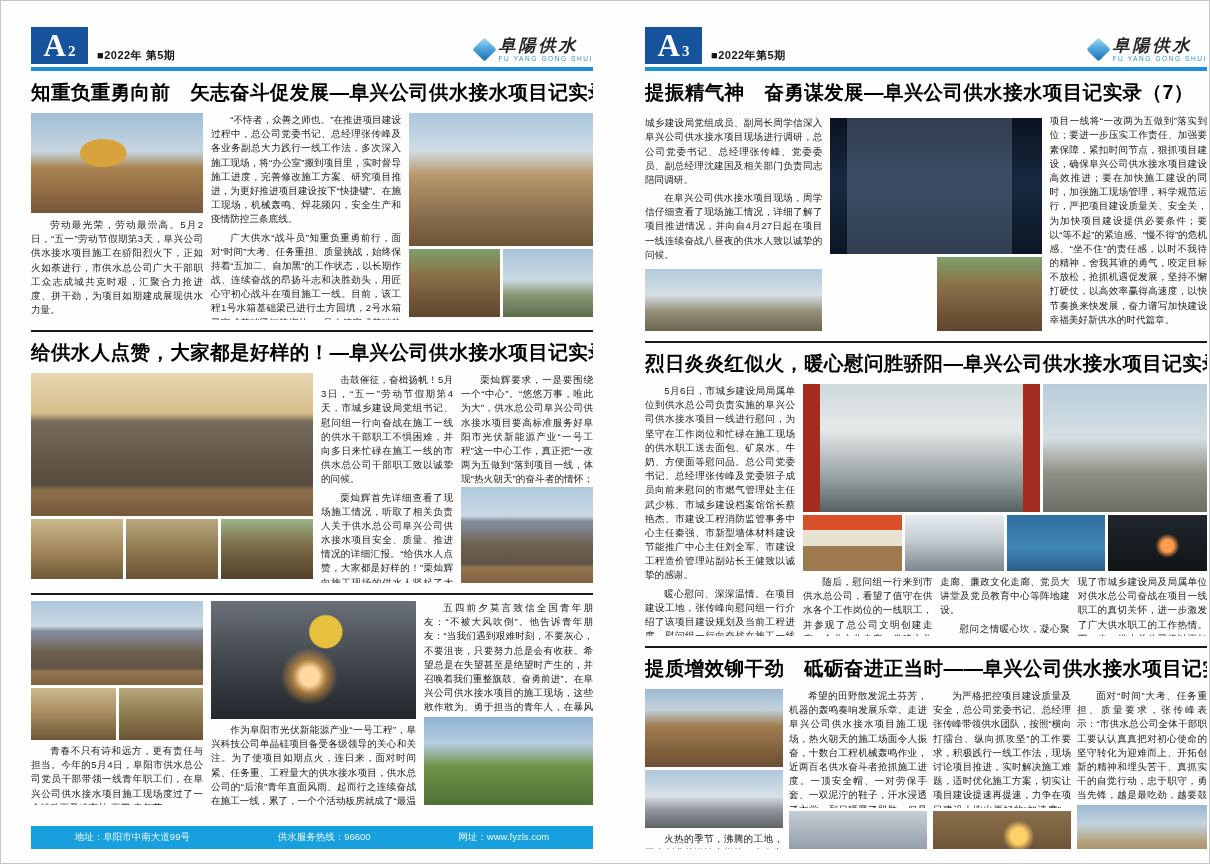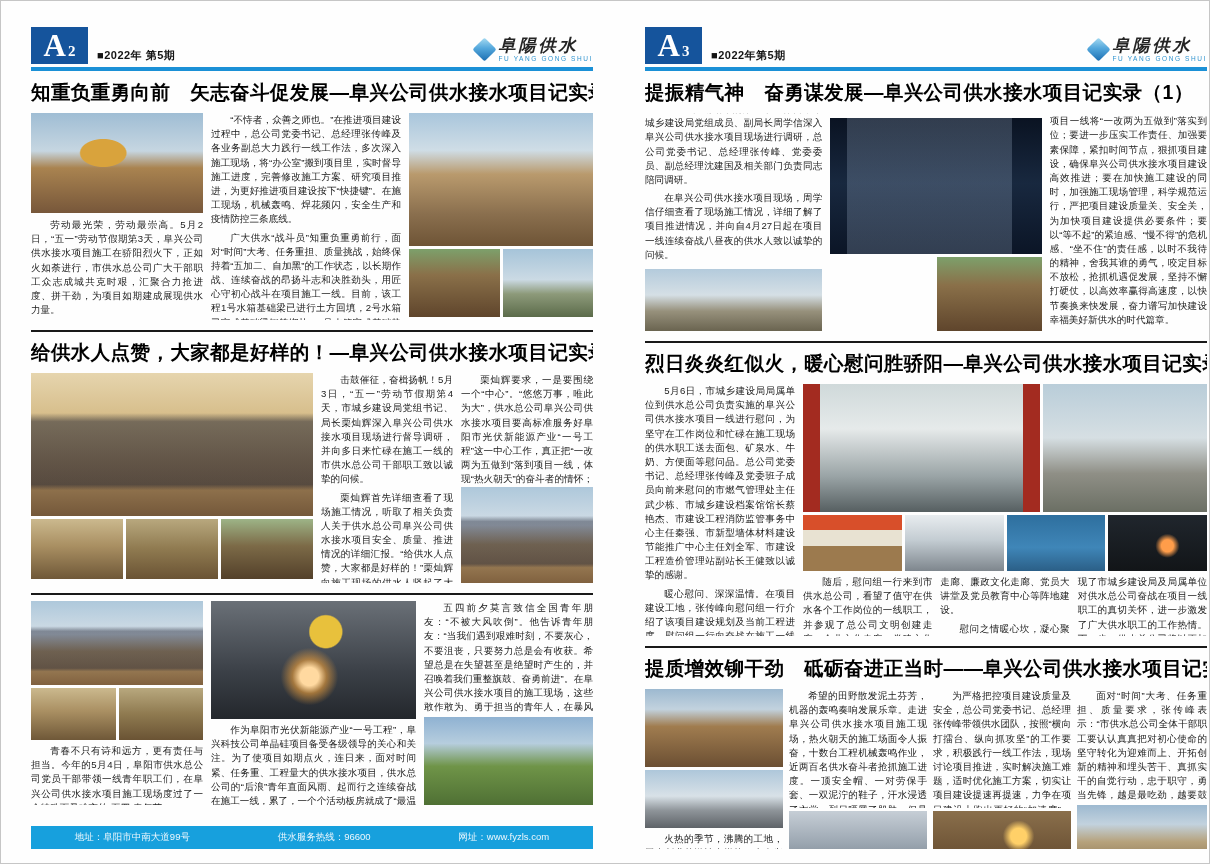--- a/index.html
+++ b/index.html
@@ -114,21 +114,21 @@
       <div class="cols" style="height:210px;">
         <div class="col" style="width:282px;">
           <div class="ph g-leaders" style="height:143px;"></div>
           <div class="ph-row">
             <div class="ph g-rest" style="height:60px;"></div>
             <div class="ph g-rebarmat" style="height:60px;"></div>
             <div class="ph g-pipeline" style="height:60px;"></div>
           </div>
         </div>
         <div class="col" style="width:132px;">
-          <p class="bt">击鼓催征，奋楫扬帆！5月3日，“五一”劳动节假期第4天，市城乡建设局党组书记、局长栗灿辉深入阜兴公司供水接水项目现场进行督导调研，并向多日来忙碌在施工一线的市供水总公司干部职工致以诚挚的问候。</p>
+          <p class="bt">击鼓催征，奋楫扬帆！5月3日，“五一”劳动节假期第4天，市城乡建设局党组书记、慰问组一行向奋战在施工一线的供水干部职工不惧困难，并向多日来忙碌在施工一线的市供水总公司干部职工致以诚挚的问候。</p>
           <p class="bt">栗灿辉首先详细查看了现场施工情况，听取了相关负责人关于供水总公司阜兴公司供水接水项目安全、质量、推进情况的详细汇报。“给供水人点赞，大家都是好样的！”栗灿辉向施工现场的供水人竖起了大拇指。施工现场，广大供水“排头兵”有条不紊地“排兵布阵”，确保各道工序均严格按照计划进行。他们牺牲了陪伴家人的时间，伴随着焊接声、切割声、机器的轰鸣声，在项目现场上往来穿梭，在管网铺设的深坑里挥洒汗水，全力以赴抓生产、争分夺秒抢工期。</p>
         </div>
         <div class="col" style="width:132px;">
           <div style="flex:1;overflow:hidden;">
             <p class="bt">栗灿辉要求，一是要围绕一个“中心”。“悠悠万事，唯此为大”，供水总公司阜兴公司供水接水项目要高标准服务好阜阳市光伏新能源产业“一号工程”这一中心工作，真正把“一改两为五做到”落到项目一线，体现“热火朝天”的奋斗者的情怀；二要做到一个“暖心”。进一步加强组织协调，在保证工程进度的同时，严格守好技术质量、安全生产和疫情防控三条底线，确保严守规矩“不逾线”；三是要体现一个“尽心”。要尽心竭力的推进供水接水项目，让来阜投资的企业家看到阜阳干部的执行力、创造力、凝聚力、战斗力，展示供水干部职工干事创业的“精气神”。</p>
 
           </div>
           <div class="ph g-visit" style="height:96px;margin-top:3px;"></div>
         </div>
       </div>
@@ -178,21 +178,21 @@
         <span class="logo-diamond"></span>
         <span class="logo-text">
           <span class="logo-cn">阜陽供水</span>
           <span class="logo-en">FU YANG GONG SHUI</span>
         </span>
       </div>
     </div>
     <div class="blue-rule"></div>
 
     <div class="article">
-      <div class="headline">提振精气神　奋勇谋发展—阜兴公司供水接水项目记实录（1）</div>
+      <div class="headline">提振精气神　奋勇谋发展—阜兴公司供水接水项目记实录（7）</div>
       <div class="cols" style="height:218px;align-items:flex-end;">
         <div class="col" style="width:178px;">
           <div style="flex:1;overflow:hidden;">
             <p class="bt">撸起袖子加油干，凝心聚力再出发。“五一”假期结束的第一个工作日，市城乡建设局党组成员、副局长周学信深入阜兴公司供水接水项目现场进行调研，总公司党委书记、总经理张传峰、党委委员、副总经理沈建国及相关部门负责同志陪同调研。</p>
             <p class="bt">在阜兴公司供水接水项目现场，周学信仔细查看了现场施工情况，详细了解了项目推进情况，并向自4月27日起在项目一线连续奋战八昼夜的供水人致以诚挚的问候。</p>
           </div>
           <div class="ph g-walk" style="height:62px;margin-top:3px;"></div>
         </div>
         <div class="col" style="width:212px;">
           <div class="ph g-night" style="height:136px;"></div>

